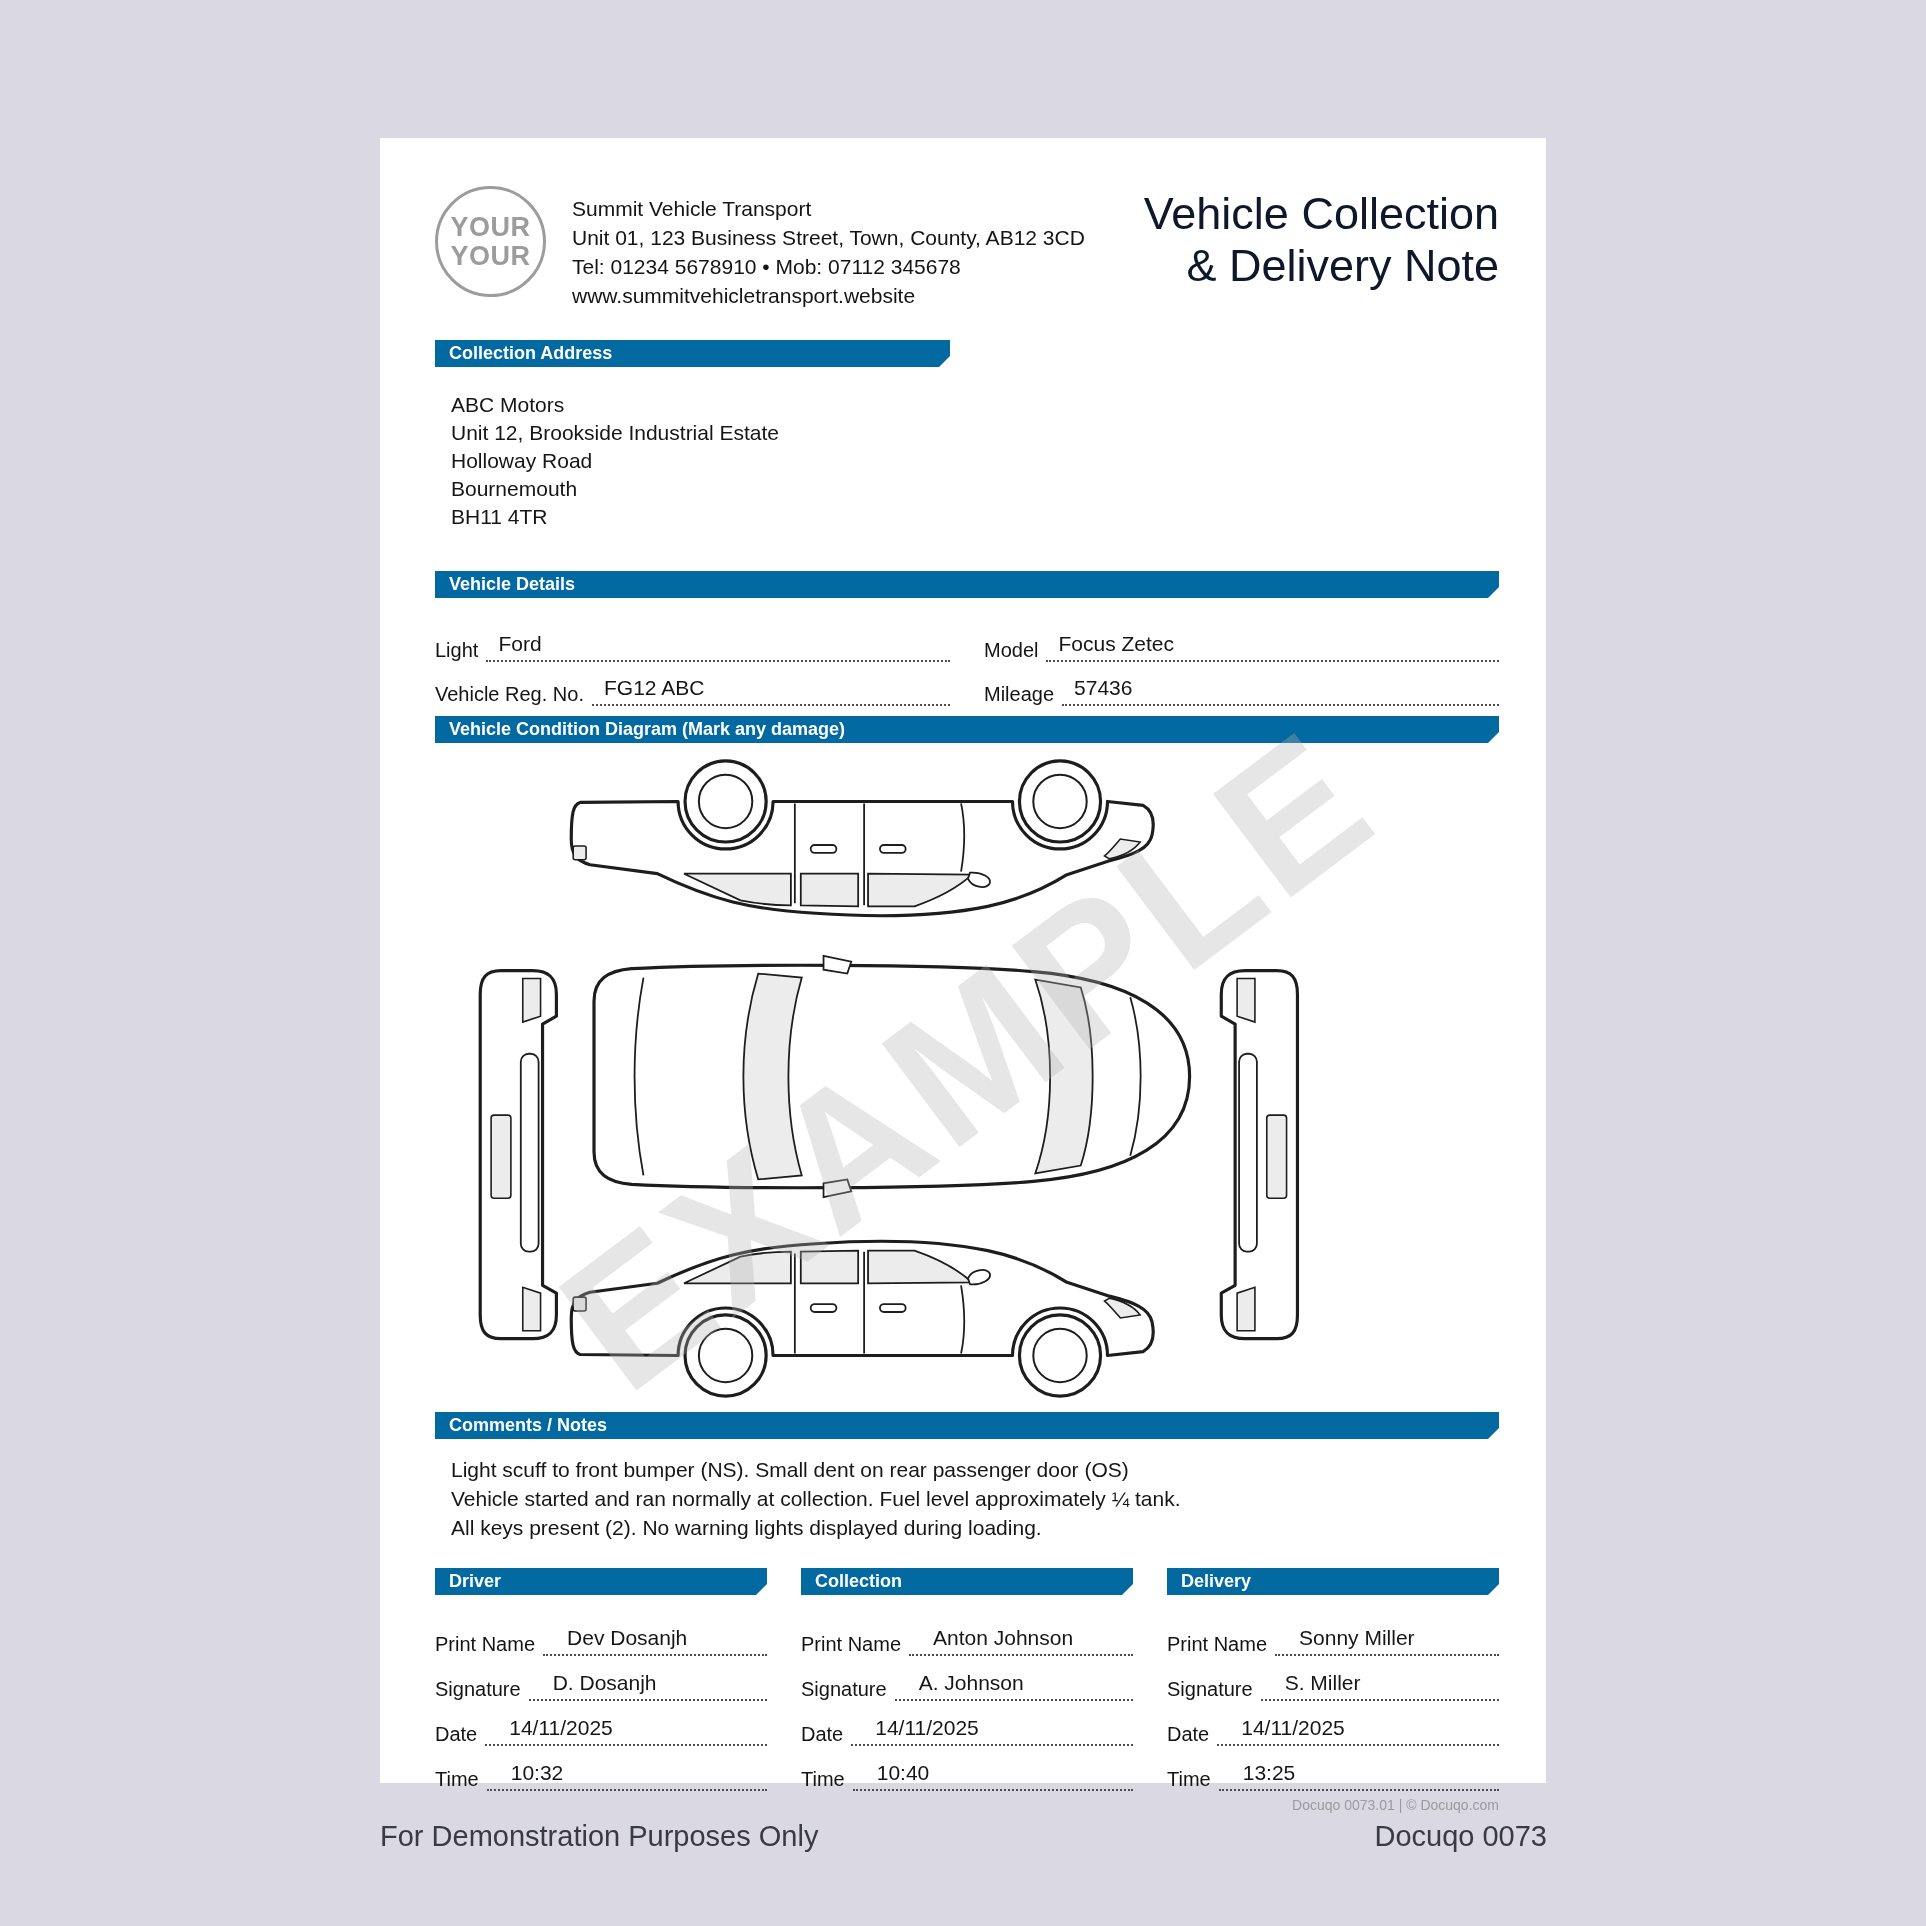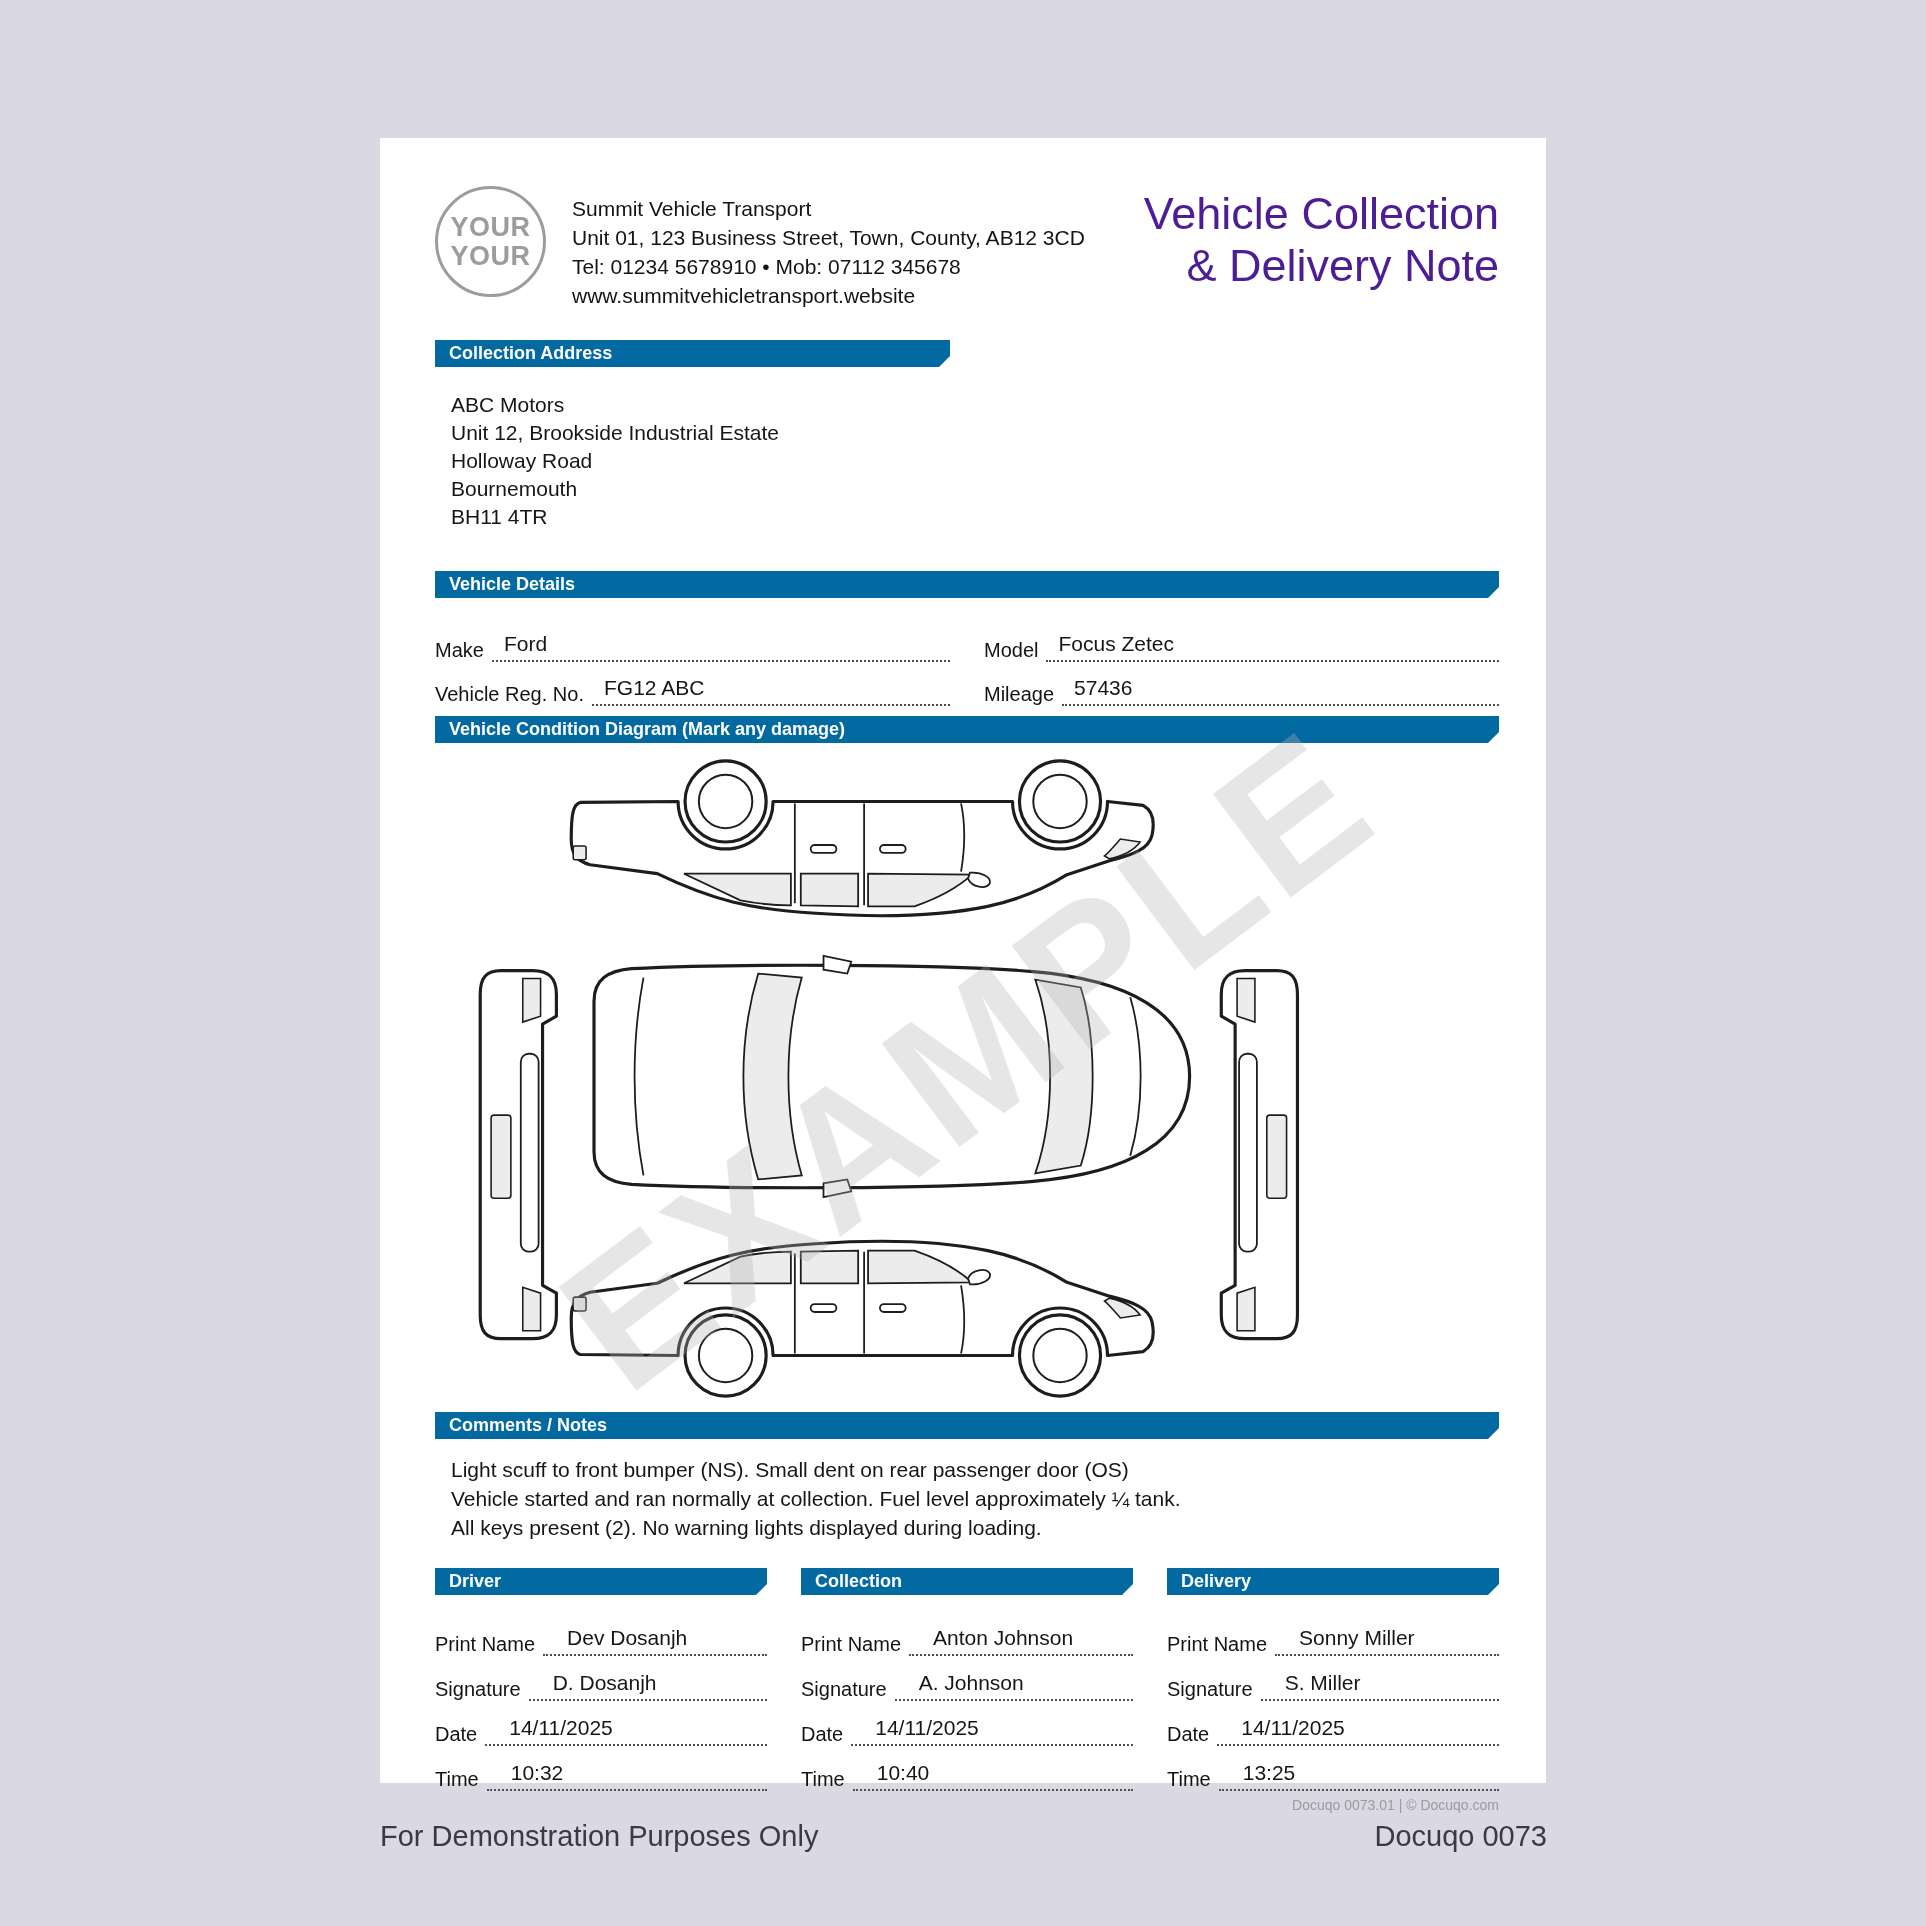--- a/index.html
+++ b/index.html
@@ -20,21 +20,21 @@
   .header { display:flex; align-items:flex-start; }
   .logo {
     width:111px; height:111px; border:3px solid #9c9c9c; border-radius:50%;
     display:flex; flex-direction:column; align-items:center; justify-content:center;
     color:#9c9c9c; font-weight:bold; font-size:27px; line-height:29px; letter-spacing:0.5px;
     flex:0 0 auto;
   }
   .company { margin-left:26px; padding-top:8px; font-size:21px; line-height:29px; color:#141414; }
   .doc-title {
     margin-left:auto; text-align:right; font-size:45px; line-height:52px;
-    font-weight:300; color:#4c1d95; padding-top:2px; white-space:nowrap;
+    font-weight:300; color:#0f172a; padding-top:2px; white-space:nowrap;
   }
   
   .bar {
     background:#0369a1; color:#ffffff; font-weight:bold; font-size:18px;
     height:27px; line-height:27px; padding-left:14px;
     clip-path:polygon(0 0,100% 0,100% calc(100% - 11px),calc(100% - 11px) 100%,0 100%);
     filter:drop-shadow(2px 2px 0 rgba(0,0,0,.22));
   }
   
   .addr-grid { margin-top:30px; display:grid; grid-template-columns:1fr 1fr; column-gap:34px; }
@@ -103,21 +103,21 @@
         <div>Holloway Road</div>
         <div>Bournemouth</div>
         <div>BH11 4TR</div>
       </div>
     </div>
   </div>
 
   <div class="bar vd-bar">Vehicle Details</div>
   <div class="fields">
     <div class="field">
-      <span class="lbl">Make</span>
+      <span class="lbl">Light</span>
       <span class="dotline">
           <span>Ford</span>
         </span>
     </div>
     <div class="field">
       <span class="lbl">Model</span>
       <span class="dotline">
           <span>Focus Zetec</span>
         </span>
     </div>

